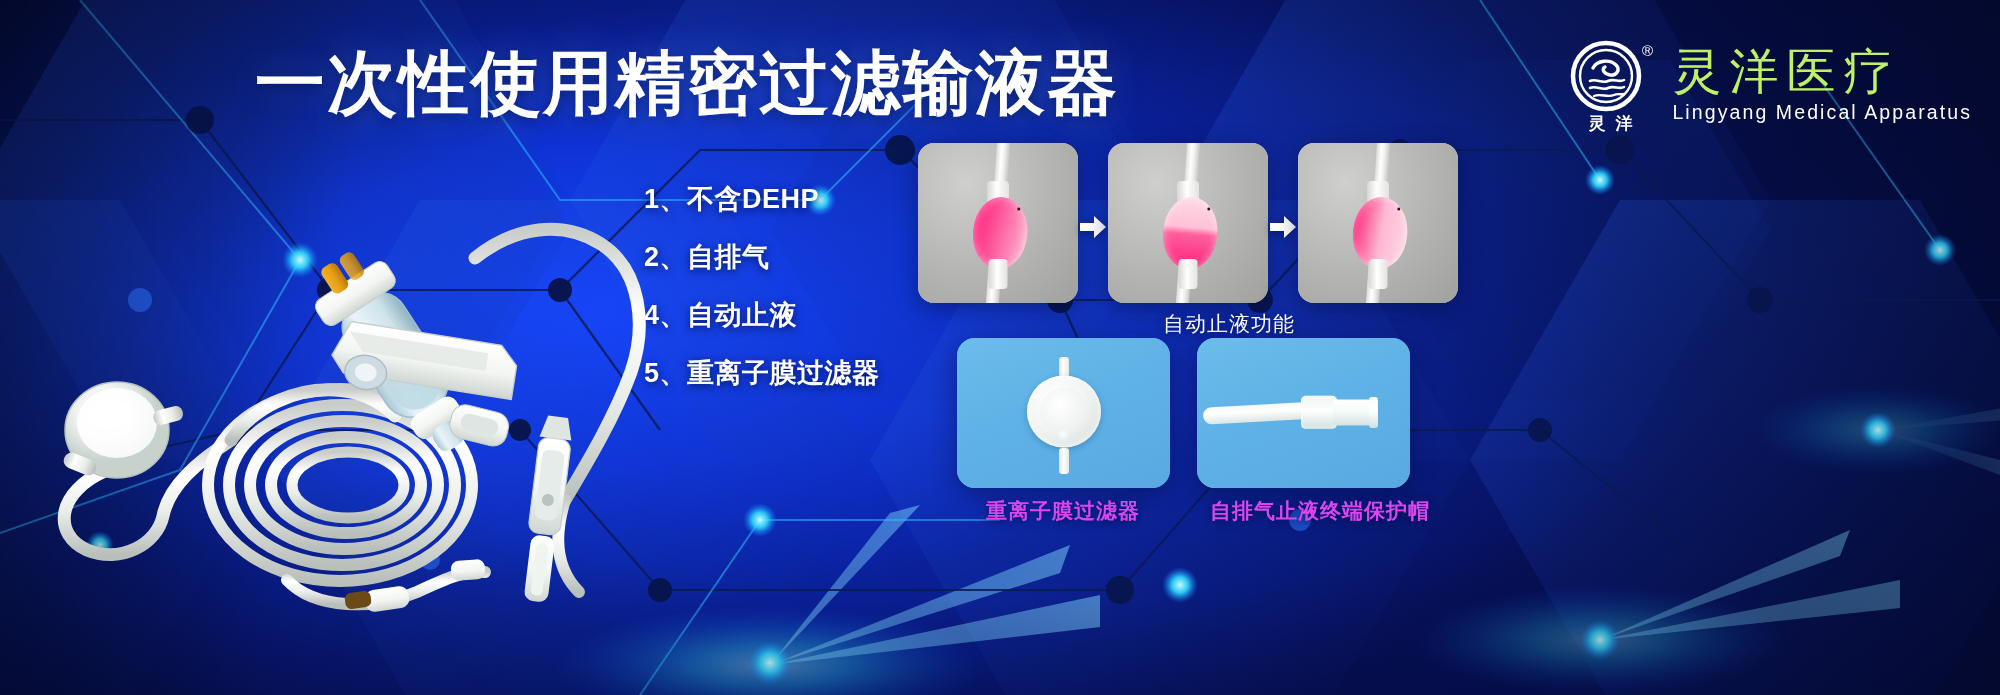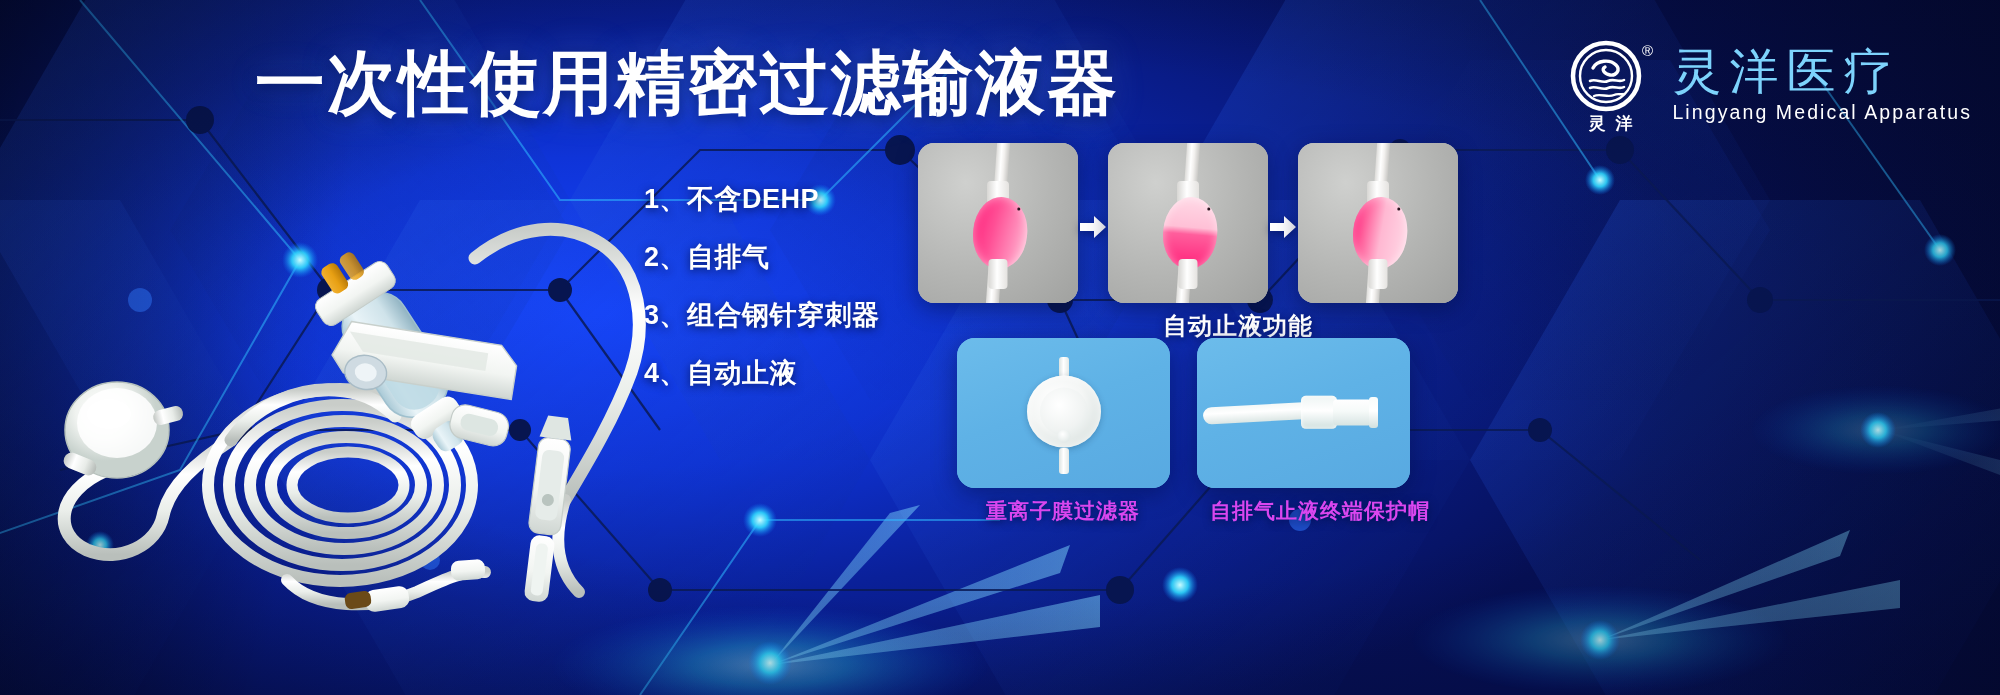--- a/index.html
+++ b/index.html
@@ -50,21 +50,21 @@
     display:flex; align-items:center; gap:16px;
   }
   .brand-mark{ position:relative; width:92px; height:94px; flex:none; }
   .brand-mark .cn{
     position:absolute; left:0; right:0; bottom:-3px;
     text-align:center; color:#fff; font-size:17px; letter-spacing:10px;
     text-indent:10px; font-weight:bold;
   }
   .brand-text{ display:flex; flex-direction:column; align-items:flex-start; }
   .brand-cn{
-    color:#7dd3fc; font-size:49px; font-weight:normal; letter-spacing:8px;
+    color:#bef264; font-size:49px; font-weight:normal; letter-spacing:8px;
     line-height:1.05; white-space:nowrap;
   }
   .brand-en{
     color:#fff; font-size:19.5px; letter-spacing:2.1px; white-space:nowrap;
     margin-top:3px;
   }
 
   
   .features{
     position:absolute; left:644px; top:170px;
@@ -132,21 +132,21 @@
   .arrow{
     position:absolute; top:212px;
     width:30px; height:30px;
     filter:drop-shadow(0 2px 4px rgba(0,10,60,.5));
   }
   .arrow-1{ left:1078px; }
   .arrow-2{ left:1268px; }
 
   .cap-top{
     position:absolute; left:1163px; top:310px;
-    color:#fff; font-size:24px; font-weight:bold; letter-spacing:1px;
+    color:#fff; font-size:21px; font-weight:normal; letter-spacing:1px;
     text-shadow:0 2px 8px rgba(0,15,70,.85);
   }
 
   
   .panel{
     position:absolute;
     border-radius:18px;
     overflow:hidden;
     background:#63b5e8;
     box-shadow:0 6px 24px rgba(0,10,60,.45);
@@ -390,22 +390,22 @@
     </div>
     <div class="brand-text">
       <div class="brand-cn">灵洋医疗</div>
       <div class="brand-en">Lingyang Medical Apparatus</div>
     </div>
   </div>
 
   <div class="features">
     <div class="feature">1、不含DEHP</div>
     <div class="feature">2、自排气</div>
-    <div class="feature">3、组合钢针穿刺器</div>
     <div class="feature">4、自动止液</div>
+    <div class="feature">5、重离子膜过滤器</div>
   </div>
 
   <svg class="product" viewBox="0 0 645 500">
     <defs>
       <linearGradient id="tubeG" x1="0" y1="0" x2="0" y2="1">
         <stop offset="0" stop-color="#c9cdc9"></stop>
         <stop offset="0.30" stop-color="#ffffff"></stop>
         <stop offset="0.62" stop-color="#eaeeea"></stop>
         <stop offset="1" stop-color="#b9bfbb"></stop>
       </linearGradient>

